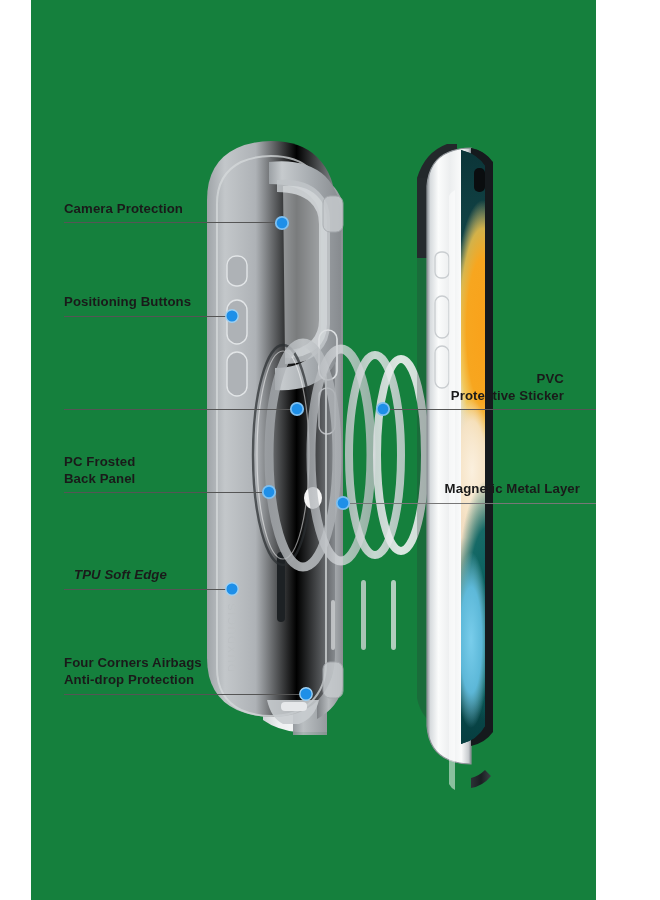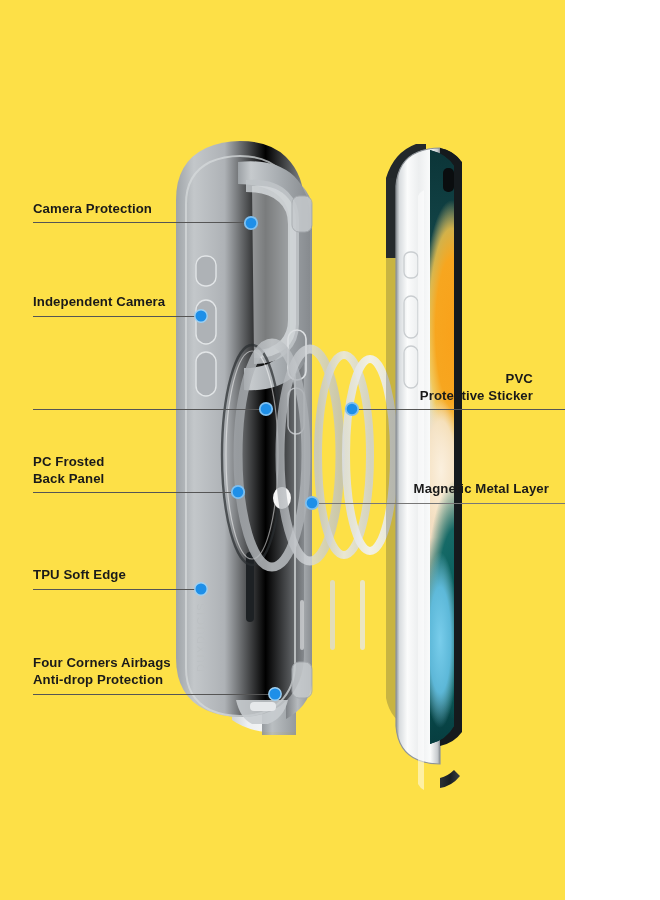--- a/index.html
+++ b/index.html
@@ -9,22 +9,23 @@
     background: #ffffff;
   }
   body {
     font-family: "Liberation Sans", sans-serif;
     -webkit-font-smoothing: antialiased;
   }
   #stage {
     position: relative;
     width: 565px;
     height: 900px;
-    background: #fde047;
+    background: #15803d;
     overflow: hidden;
+    margin-left: 31px;
   }
   #art {
     position: absolute;
     left: 0; top: 0;
     width: 660px;
     height: 900px;
   }
   
   .callout {
     position: absolute;
@@ -283,27 +284,27 @@
         <circle cx="201" cy="589" r="6.2" fill="#1e8fe8" stroke="#9fd0f2" stroke-width="1.4"></circle>
         <circle cx="275" cy="694" r="6.2" fill="#1e8fe8" stroke="#9fd0f2" stroke-width="1.4"></circle>
         <circle cx="352" cy="409" r="6.2" fill="#1e8fe8" stroke="#7fc0f0" stroke-width="1.8"></circle>
         <circle cx="312" cy="503" r="6.2" fill="#1e8fe8" stroke="#7fc0f0" stroke-width="1.8"></circle>
       </g>
     </g>
   </svg>
 
   <div class="callout left" style="left:33px; top:201px;">Camera Protection</div>
 
-  <div class="callout left" style="left:33px; top:294px;">Independent Camera</div>
+  <div class="callout left" style="left:33px; top:294px;">Positioning Buttons</div>
 
 
   <div class="callout left" style="left:33px; top:454px;">PC Frosted
 Back Panel</div>
 
-  <div class="callout left" style="left:33px; top:567px;">TPU Soft Edge</div>
+  <div class="callout left" style="left:43px; top:567px;font-style:italic;">TPU Soft Edge</div>
 
   <div class="callout left" style="left:33px; top:655px;">Four Corners Airbags
 Anti-drop Protection</div>
 
   <div class="callout right" style="right:32px; top:371px;">PVC
 Protective Sticker</div>
 
   <div class="callout right" style="right:16px; top:481px;">Magnetic Metal Layer</div>
 
 </div>

